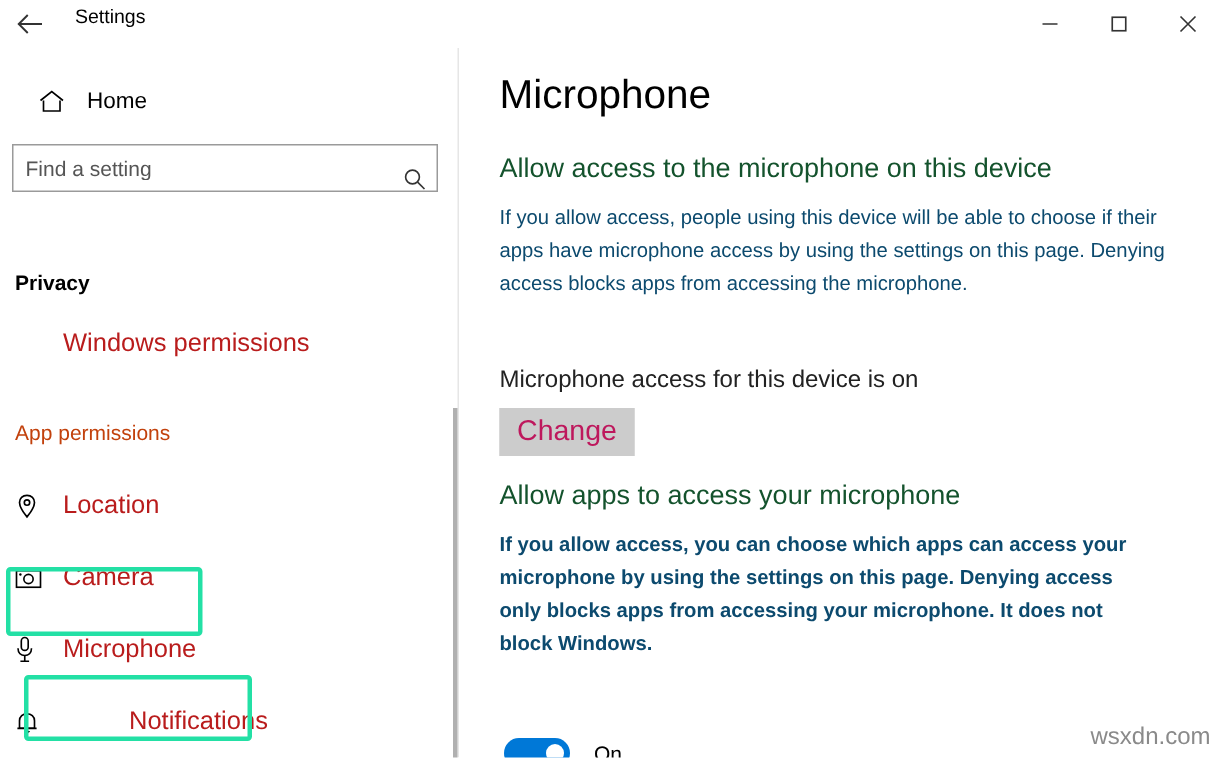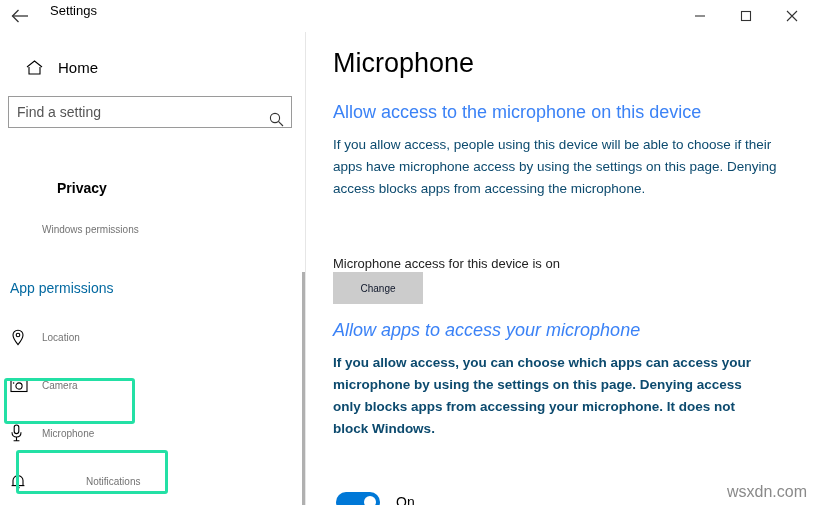--- a/index.html
+++ b/index.html
@@ -79,34 +79,34 @@
     font-family: "Liberation Sans", sans-serif;
     background: transparent;
   }
   .searchbox input::placeholder { color: #555; opacity: 1; }
   .search-ico { width: 30px; display: flex; align-items: center; justify-content: center; color: #333; }
 
   .section-head {
     position: absolute; left: 10px;
     font-size: 14px; font-weight: bold; color: #000;
   }
-  .privacy-head { top: 148px; margin-left: 47px; }
-  .apppermissions-head { top: 248px; font-weight: normal; color: #0369a1; }
+  .privacy-head { top: 148px; }
+  .apppermissions-head { top: 248px; font-weight: normal; color: #c2410c; }
 
   .navitem {
     position: absolute; left: 0;
     width: 306px; height: 34px;
     display: flex; align-items: center;
     padding-left: 10px;
   }
   .navitem .glyph {
     width: 26px; display: flex; align-items: center; justify-content: flex-start;
     color: #000;
   }
-  .navitem .lbl { font-size: 10px; color: #737373; margin-left: 6px; }
+  .navitem .lbl { font-size: 17px; color: #b91c1c; margin-left: 6px; }
 
   .nav-winperms { top: 180px; }
   .nav-location  { top: 288px; }
   .nav-camera    { top: 336px; }
   .nav-microphone{ top: 384px; }
   .nav-notifications { top: 432px; gap: 44px; }
 
   
   .left-scroll {
     position: absolute; left: 302px; top: 240px;
@@ -130,44 +130,44 @@
     width: 508px; height: 473px;
     background: #ffffff;
   }
   .page-title {
     position: absolute; left: 26px; top: 16px;
     font-size: 27px; color: #000;
     font-weight: normal;
   }
   .sec-title {
     position: absolute; left: 26px;
-    font-size: 18px; color: #3b82f6;
+    font-size: 18px; color: #14532d;
   }
   .sec1-title { top: 70px; }
-  .sec2-title { top: 288px; font-style: italic; }
+  .sec2-title { top: 288px; }
 
   .body-text {
     position: absolute; left: 26px;
     width: 465px;
     font-size: 13.5px; line-height: 22px; color: #0c4a6e;
   }
   .sec1-body { top: 102px; }
   .sec2-body { top: 320px; width: 432px; font-weight: bold; }
 
   .status-text {
-    position: absolute; left: 26px; top: 224px;
-    font-size: 13px; color: #222;
+    position: absolute; left: 26px; top: 213px;
+    font-size: 16px; color: #222;
   }
   .change-btn {
     position: absolute; left: 26px; top: 240px;
     width: 90px; height: 32px;
     background: #cccccc;
     border: 1px solid #cccccc;
-    font-size: 10px;
-    color: #0f172a;
+    font-size: 19px;
+    color: #be185d;
     font-family: "Liberation Sans", sans-serif;
     cursor: default;
   }
 
   
   .toggle-wrap {
     position: absolute; left: 29px; top: 460px;
     display: flex; align-items: center;
   }
   .toggle {

